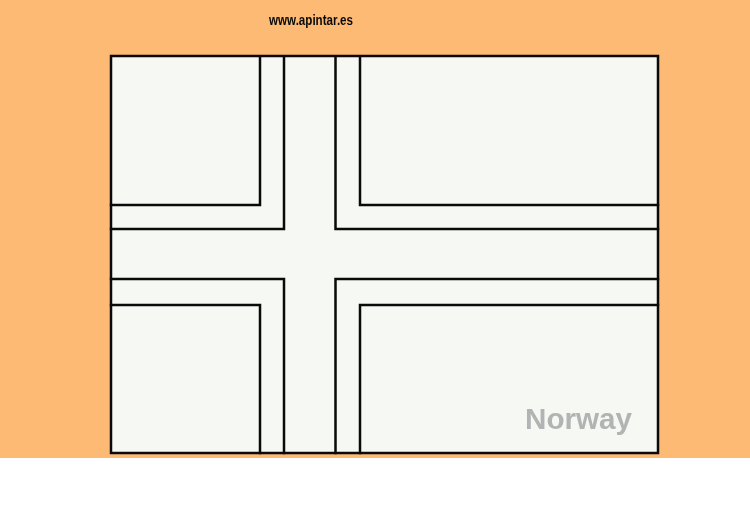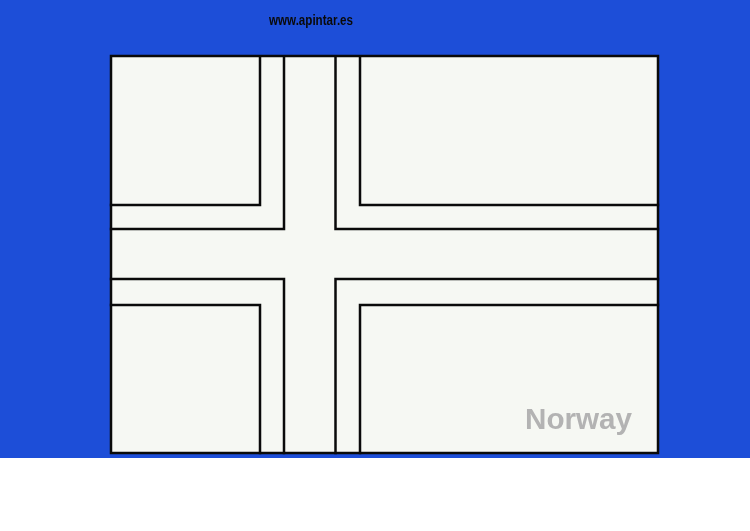--- a/index.html
+++ b/index.html
@@ -1,16 +1,16 @@
 <!DOCTYPE html>
 <html><head>
 <meta charset="utf-8">
 <style>
   html,body{margin:0;padding:0;background:#ffffff;}
-  #page{position:relative;width:750px;height:458px;background:#1d4ed8;overflow:hidden;}
+  #page{position:relative;width:750px;height:458px;background:#fdba74;overflow:hidden;}
   svg{position:absolute;top:0;left:0;}
 </style>
 </head>
 <body>
 <div id="page">
 <svg width="750" height="531" viewBox="0 0 750 531" xmlns="http://www.w3.org/2000/svg">
 
   <rect x="111" y="56" width="547" height="397" fill="#f6f8f3"></rect>
   <g stroke="#0a0a0a" stroke-width="2.5" fill="none">
 

